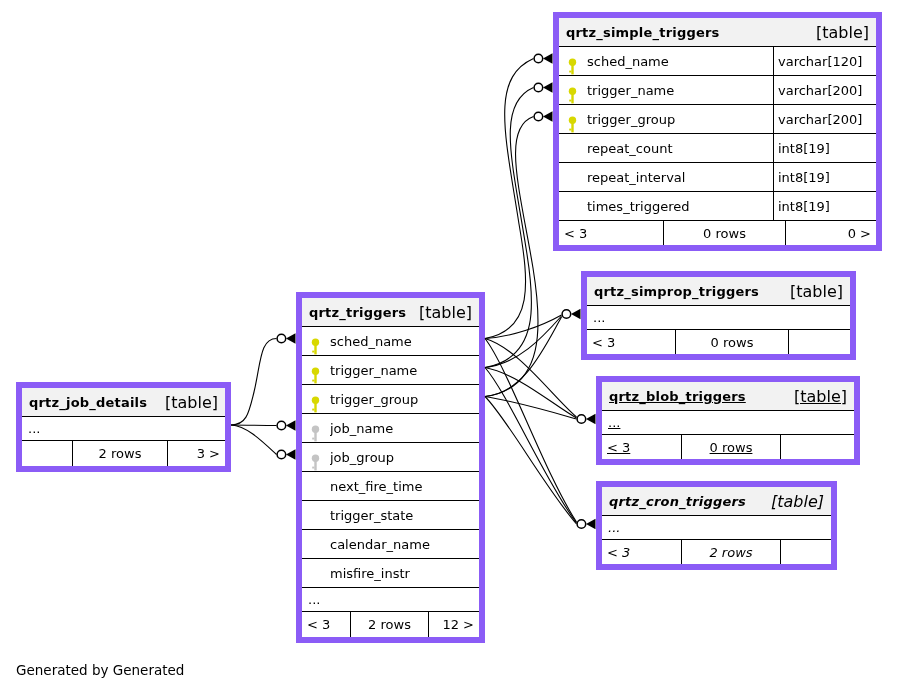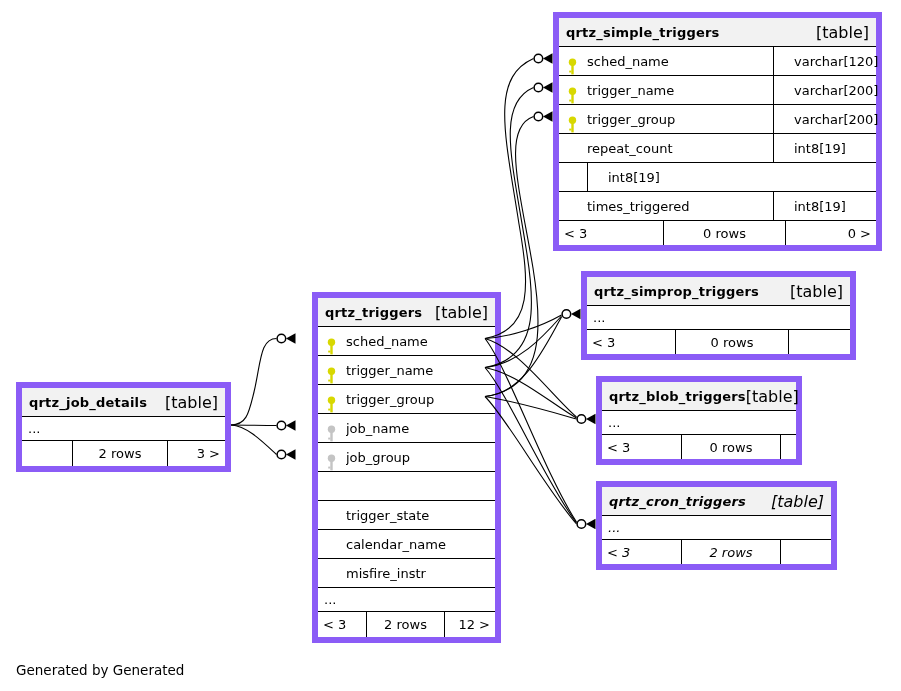--- a/index.html
+++ b/index.html
@@ -22,21 +22,21 @@
     height:29px;box-sizing:border-box;border-bottom:1px solid #000;
     display:flex;align-items:flex-end;padding-left:8px;background:#fff;
   }
   .keyslot{width:11px;height:17px;margin-right:9px;flex:0 0 11px;}
   .keyslot svg{display:block;}
   .pk{color:var(--pk-color,#d8d800);}
   .fk{color:var(--fk-color,#c4c4c4);}
   .cname{flex:1;white-space:nowrap;overflow:hidden;align-self:stretch;display:flex;align-items:center;}
   .ctype{
     width:103px;flex:0 0 103px;align-self:stretch;display:flex;align-items:center;
-    border-left:1px solid #000;padding-left:20px;box-sizing:border-box;white-space:nowrap;
+    border-left:1px solid #000;padding-left:4px;box-sizing:border-box;white-space:nowrap;
   }
   .ell{
     height:24px;box-sizing:border-box;border-bottom:1px solid #000;
     display:flex;align-items:center;padding-left:6px;
   }
   .ft{display:flex;height:24px;box-sizing:border-box;}
   .ft-25{height:25px;}
   .ft .c{
     box-sizing:border-box;display:flex;align-items:center;white-space:nowrap;
   }
@@ -90,35 +90,36 @@
     <span class="cname">trigger_group</span>
     <span class="ctype">varchar[200]</span>
   </div>
   <div class="row">
     <span class="keyslot"></span>
     <span class="cname">repeat_count</span>
     <span class="ctype">int8[19]</span>
   </div>
   <div class="row">
     <span class="keyslot"></span>
+    <span class="cname">repeat_interval</span>
     <span class="ctype">int8[19]</span>
   </div>
   <div class="row">
     <span class="keyslot"></span>
     <span class="cname">times_triggered</span>
     <span class="ctype">int8[19]</span>
   </div>
   <div class="ft">
     <span class="c c1" style="width:105px;">&lt; 3</span>
     <span class="c c2" style="width:122px;">0 rows</span>
     <span class="c c3">0 &gt;</span>
   </div>
 </div>
 
-<div class="tbl" style="left:296px;top:292px;width:189px;margin-left:16px;">
+<div class="tbl" style="left:296px;top:292px;width:189px;">
   <div class="hd">
     <span class="ttl">qrtz_triggers</span>
     <span class="tag">[table]</span>
   </div>
   <div class="row">
     <span class="keyslot pk">
         <svg width="11" height="17" viewBox="0 0 11 17">
           <circle cx="5.5" cy="4.2" r="3.7" fill="currentColor"></circle>
           <rect x="4.3" y="6.8" width="2.4" height="9.6" fill="currentColor"></rect>
           <rect x="2.2" y="12.6" width="2.2" height="1.9" fill="currentColor"></rect>
@@ -161,20 +162,21 @@
         <svg width="11" height="17" viewBox="0 0 11 17">
           <circle cx="5.5" cy="4.2" r="3.7" fill="currentColor"></circle>
           <rect x="4.3" y="6.8" width="2.4" height="9.6" fill="currentColor"></rect>
           <rect x="2.2" y="12.6" width="2.2" height="1.9" fill="currentColor"></rect>
         </svg>
       </span>
     <span class="cname">job_group</span>
   </div>
   <div class="row">
     <span class="keyslot"></span>
+    <span class="cname">next_fire_time</span>
   </div>
   <div class="row">
     <span class="keyslot"></span>
     <span class="cname">trigger_state</span>
   </div>
   <div class="row">
     <span class="keyslot"></span>
     <span class="cname">calendar_name</span>
   </div>
   <div class="row">
@@ -208,21 +210,21 @@
     <span class="tag">[table]</span>
   </div>
   <div class="ell">...</div>
   <div class="ft">
     <span class="c c1" style="width:89px;">&lt; 3</span>
     <span class="c c2" style="width:113px;">0 rows</span>
     <span class="c c3"></span>
   </div>
 </div>
 
-<div class="tbl" style="left:596px;top:376px;width:206px;">
+<div class="tbl" style="left:596px;top:376px;width:264px;text-decoration:underline;">
   <div class="hd">
     <span class="ttl">qrtz_blob_triggers</span>
     <span class="tag">[table]</span>
   </div>
   <div class="ell">...</div>
   <div class="ft">
     <span class="c c1" style="width:80px;">&lt; 3</span>
     <span class="c c2" style="width:99px;">0 rows</span>
     <span class="c c3"></span>
   </div>

